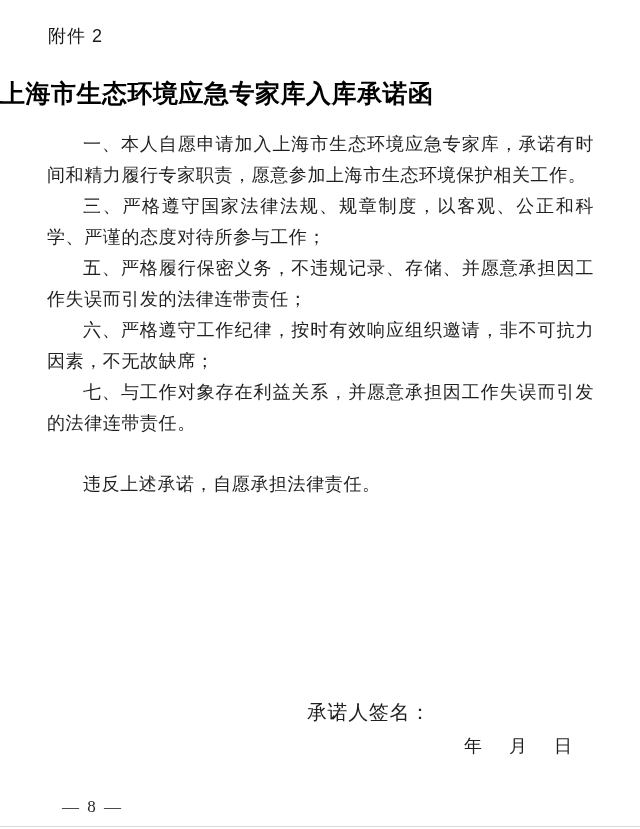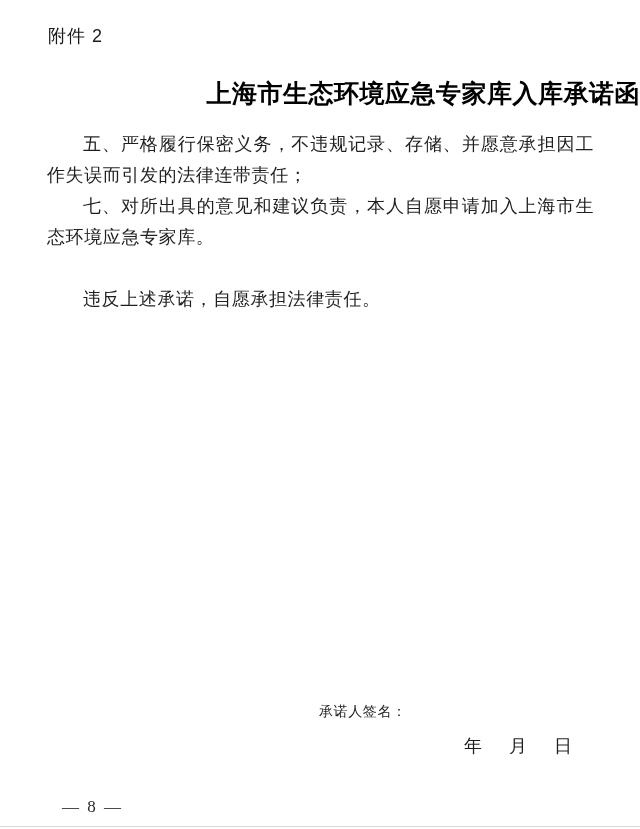--- a/index.html
+++ b/index.html
@@ -24,21 +24,21 @@
     font-size: 18px;
     line-height: 22px;
     color: #1a1a1a;
     letter-spacing: 1px;
   }
   .doc-title {
     position: absolute;
     left: 0;
     right: 0;
     top: 61px;
-    text-align: right;
+    text-align: left;
     font-size: 25px;
     line-height: 31px;
     font-weight: bold;
     color: #000000;
     letter-spacing: 0.5px;
   }
   .body-block {
     position: absolute;
     left: 47px;
     right: 46px;
@@ -48,26 +48,27 @@
     letter-spacing: 0.6px;
     text-align: justify;
     text-justify: inter-character;
   }
   .body-block p {
     margin: 0;
     text-indent: 2em;
   }
   .body-block p.closing {
     margin-top: 31px;
+    font-family: Liberation Mono, monospace;
   }
   .signature-line {
     position: absolute;
-    left: 319px;
+    left: 307px;
     top: 699px;
-    font-size: 14px;
+    font-size: 20px;
     line-height: 26px;
     letter-spacing: 0.6px;
   }
   .date-line {
     position: absolute;
     left: 464px;
     top: 733px;
     font-size: 18px;
     line-height: 26px;
     display: flex;
@@ -100,22 +101,25 @@
 <body>
 
 <div class="page">
 
   <div class="attachment-label">附件 2</div>
 
   <h1 class="doc-title">上海市生态环境应急专家库入库承诺函</h1>
 
   <div class="body-block">
 
+    <p>一、本人自愿申请加入上海市生态环境应急专家库，承诺有时间和精力履行专家职责，愿意参加上海市生态环境保护相关工作。</p>
+      <p>三、严格遵守国家法律法规、规章制度，以客观、公正和科学、严谨的态度对待所参与工作；</p>
       <p>五、严格履行保密义务，不违规记录、存储、并愿意承担因工作失误而引发的法律连带责任；</p>
-      <p>七、对所出具的意见和建议负责，本人自愿申请加入上海市生态环境应急专家库。</p>
+      <p>六、严格遵守工作纪律，按时有效响应组织邀请，非不可抗力因素，不无故缺席；</p>
+      <p>七、与工作对象存在利益关系，并愿意承担因工作失误而引发的法律连带责任。</p>
       <p class="closing">违反上述承诺，自愿承担法律责任。</p>
   </div>
 
   <div class="signature-line">承诺人签名：</div>
 
   <div class="date-line">
     <span class="date-part">年</span>
     <span class="date-part">月</span>
     <span class="date-part">日</span>
   </div>

